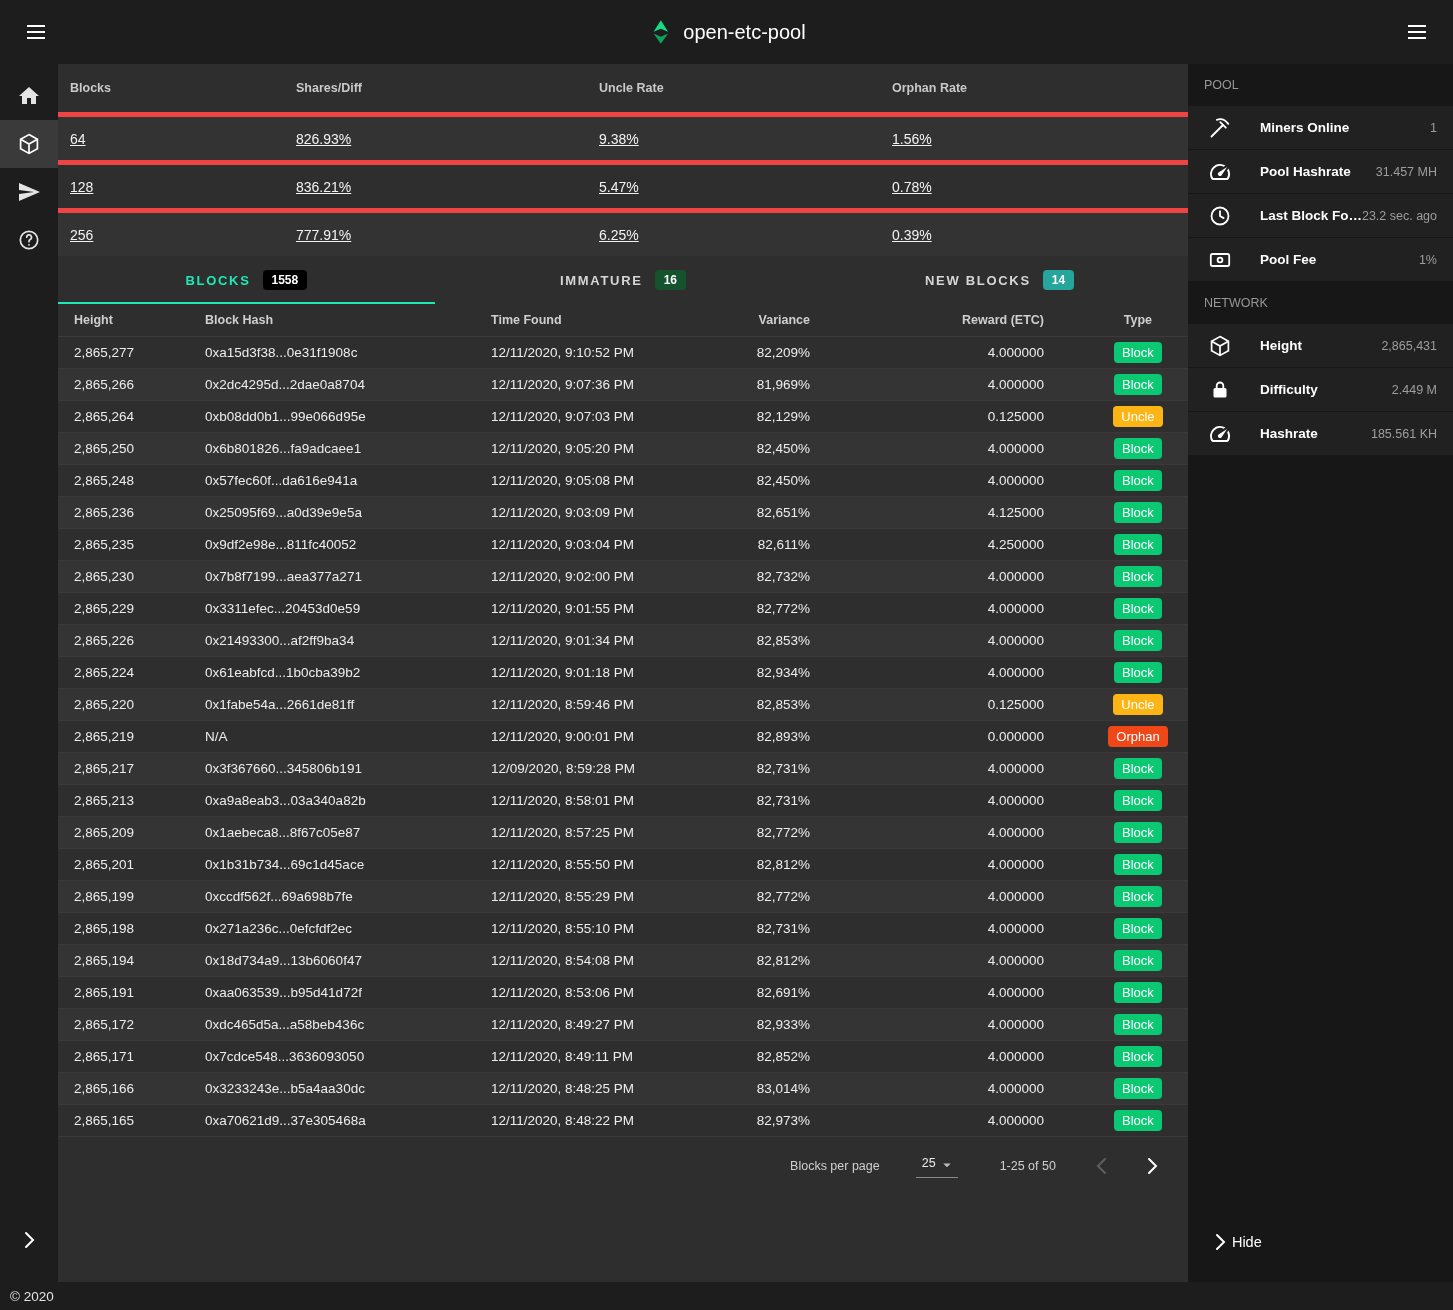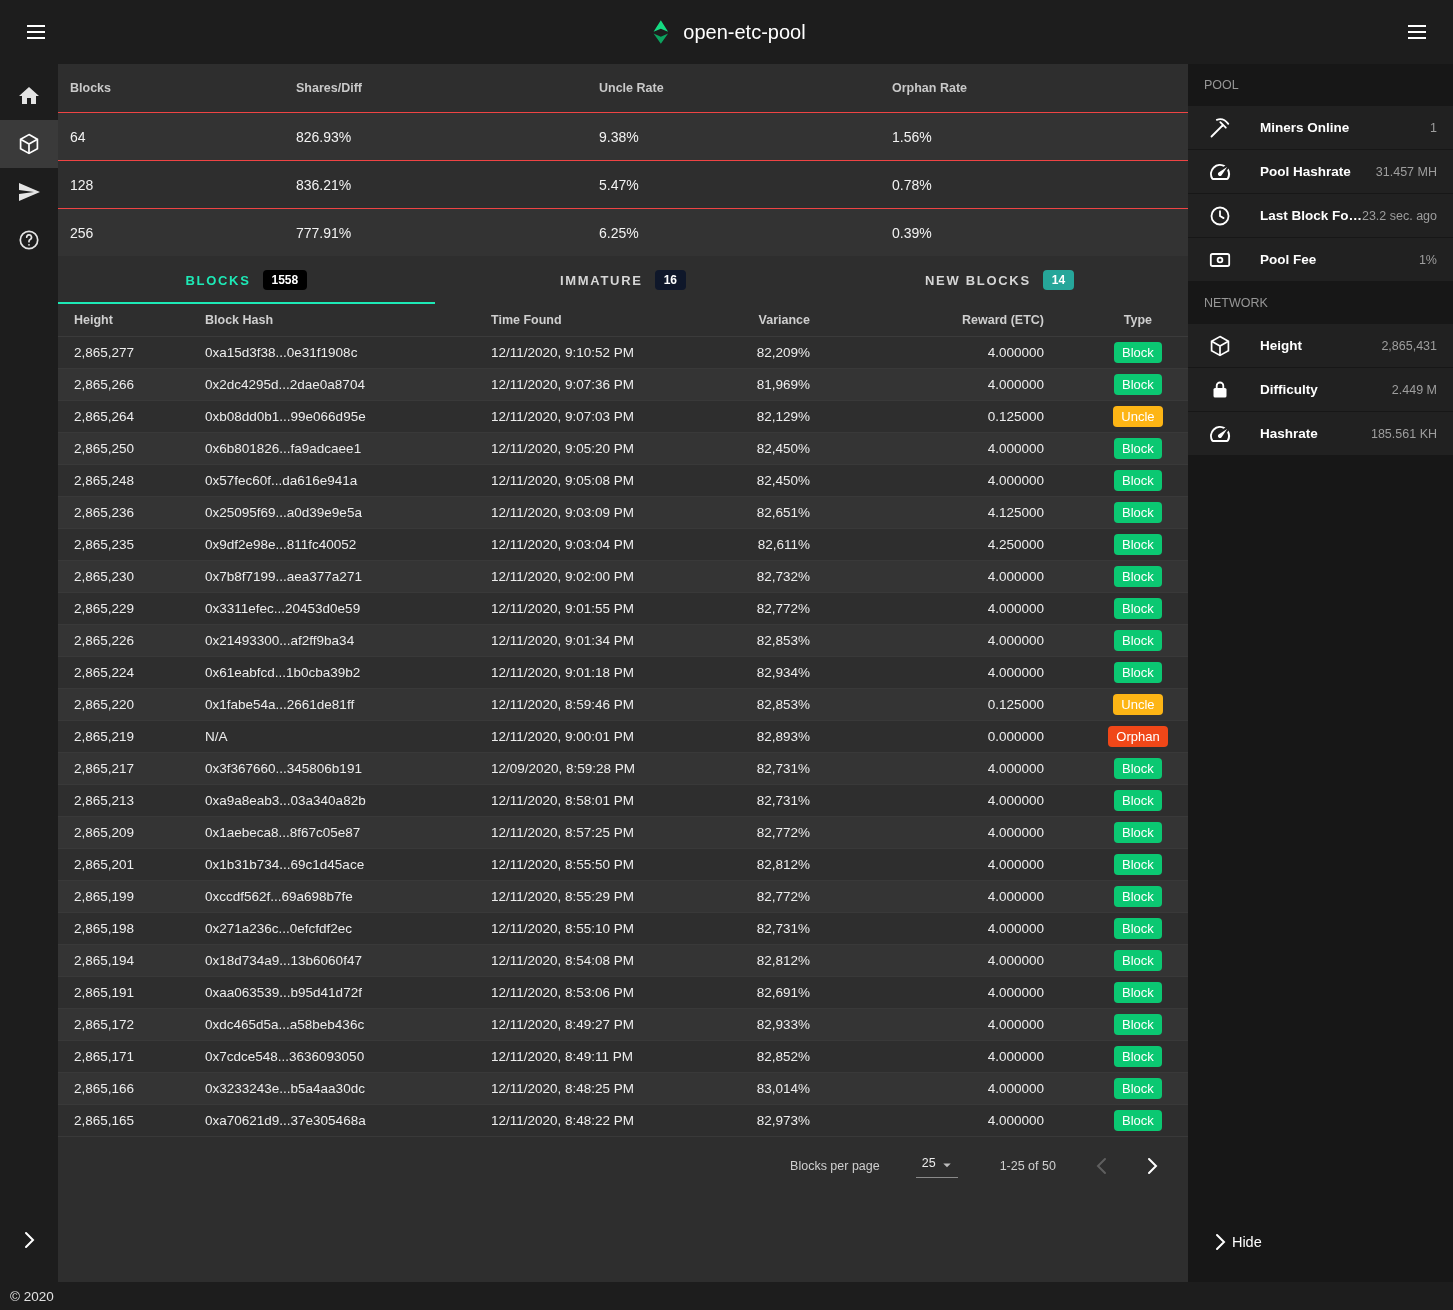--- a/index.html
+++ b/index.html
@@ -35,21 +35,21 @@
   .rail-expand { margin-top: auto; margin-bottom: 18px; background: none; border: none;
                  color: #fff; width: 58px; height: 48px; display: flex; align-items: center;
                  justify-content: center; cursor: pointer; }
 
   
   .content { flex: 1 1 auto; background: #2e2e2e; display: flex; flex-direction: column; min-width: 0; }
 
   .stats-head, .stats-row { display: grid; grid-template-columns: 226px 303px 293px 1fr;
     align-items: center; padding: 0 12px; height: 48px; }
   .stats-head { color: #c9c9c9; font-size: 12.5px; font-weight: bold; }
-  .stats-row { border-top: 1px solid #ef4444; font-size: 14px; color: #f2f2f2; }
+  .stats-row { border-top: 5px solid #ef4444; font-size: 14px; color: #f2f2f2; text-decoration: underline; }
   .stats-row:nth-child(odd) { background: #333333; }
 
   .tabs { height: 48px; display: grid; grid-template-columns: repeat(3, 1fr); }
   .tab { display: flex; align-items: center; justify-content: center; gap: 12px;
          font-size: 13px; font-weight: bold; letter-spacing: 1.7px; color: #d6d6d6;
          cursor: pointer; position: relative; }
   .tab.active { color: var(--tab-active); }
   .tab.active::after { content: ""; position: absolute; left: 0; right: 0; bottom: 0;
                        height: 2px; background: var(--tab-active); }
   .tab-badge { letter-spacing: 0; font-size: 12px; font-weight: bold; color: #fff;
@@ -200,21 +200,21 @@
           </div>
       </section>
 
       <div class="tabs">
           <div class="tab active">
             <span class="tab-label">BLOCKS</span>
             <span class="tab-badge" style="background: #000000;">1558</span>
           </div>
           <div class="tab">
             <span class="tab-label">IMMATURE</span>
-            <span class="tab-badge" style="background: #0f172a;">16</span>
+            <span class="tab-badge" style="background: #14532d;">16</span>
           </div>
           <div class="tab">
             <span class="tab-label">NEW BLOCKS</span>
             <span class="tab-badge" style="background: rgb(38, 166, 154);">14</span>
           </div>
         </div>
 
       <section class="blocks">
         <div class="bt-head">
             <div class="bcell height">Height</div>

